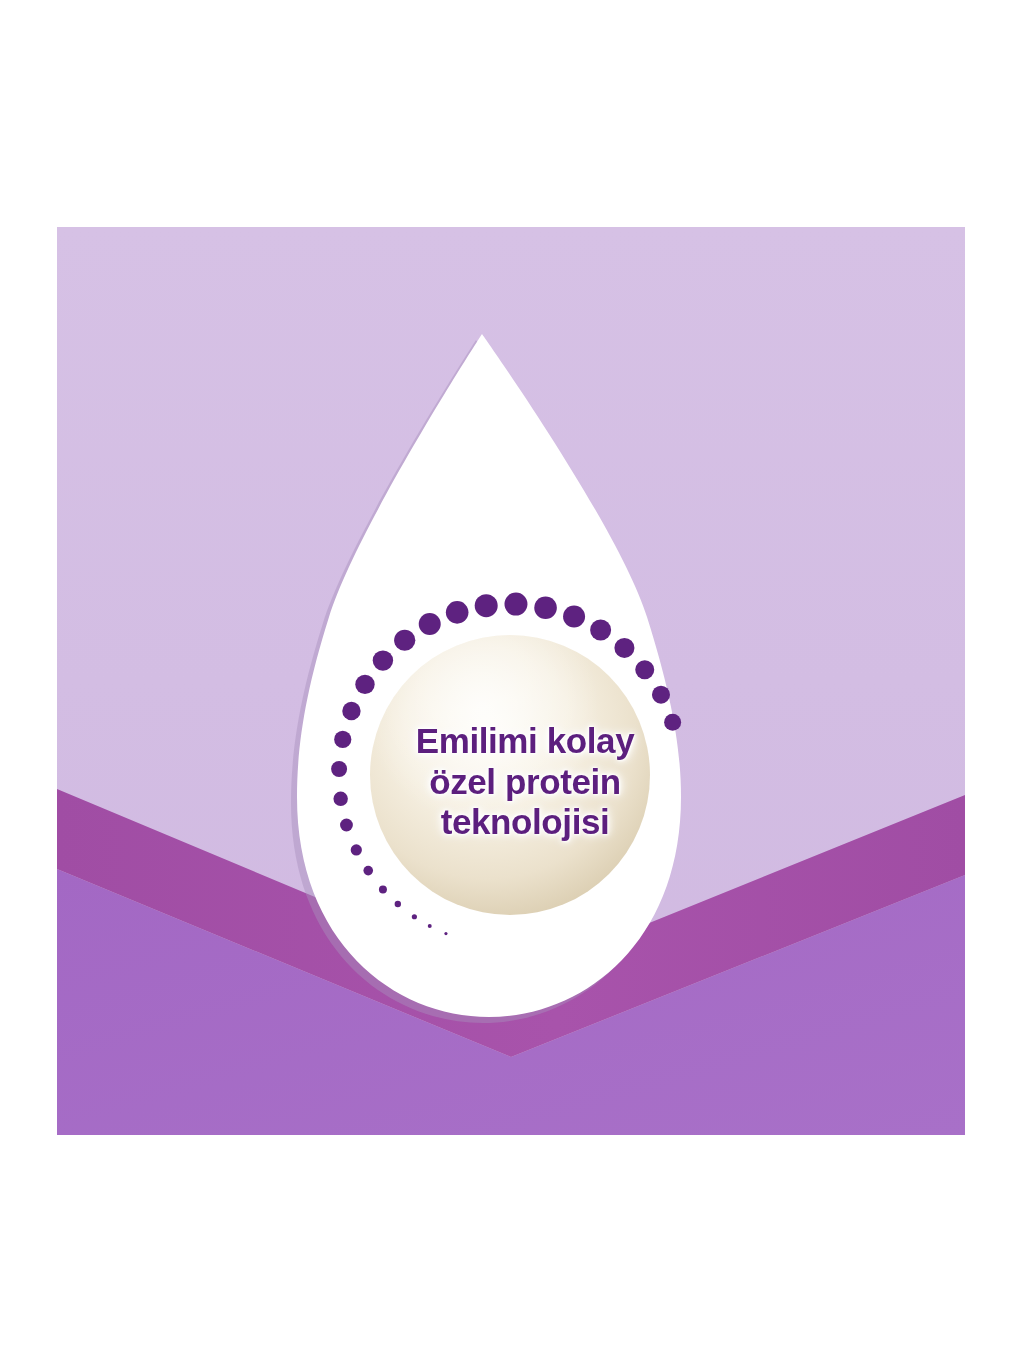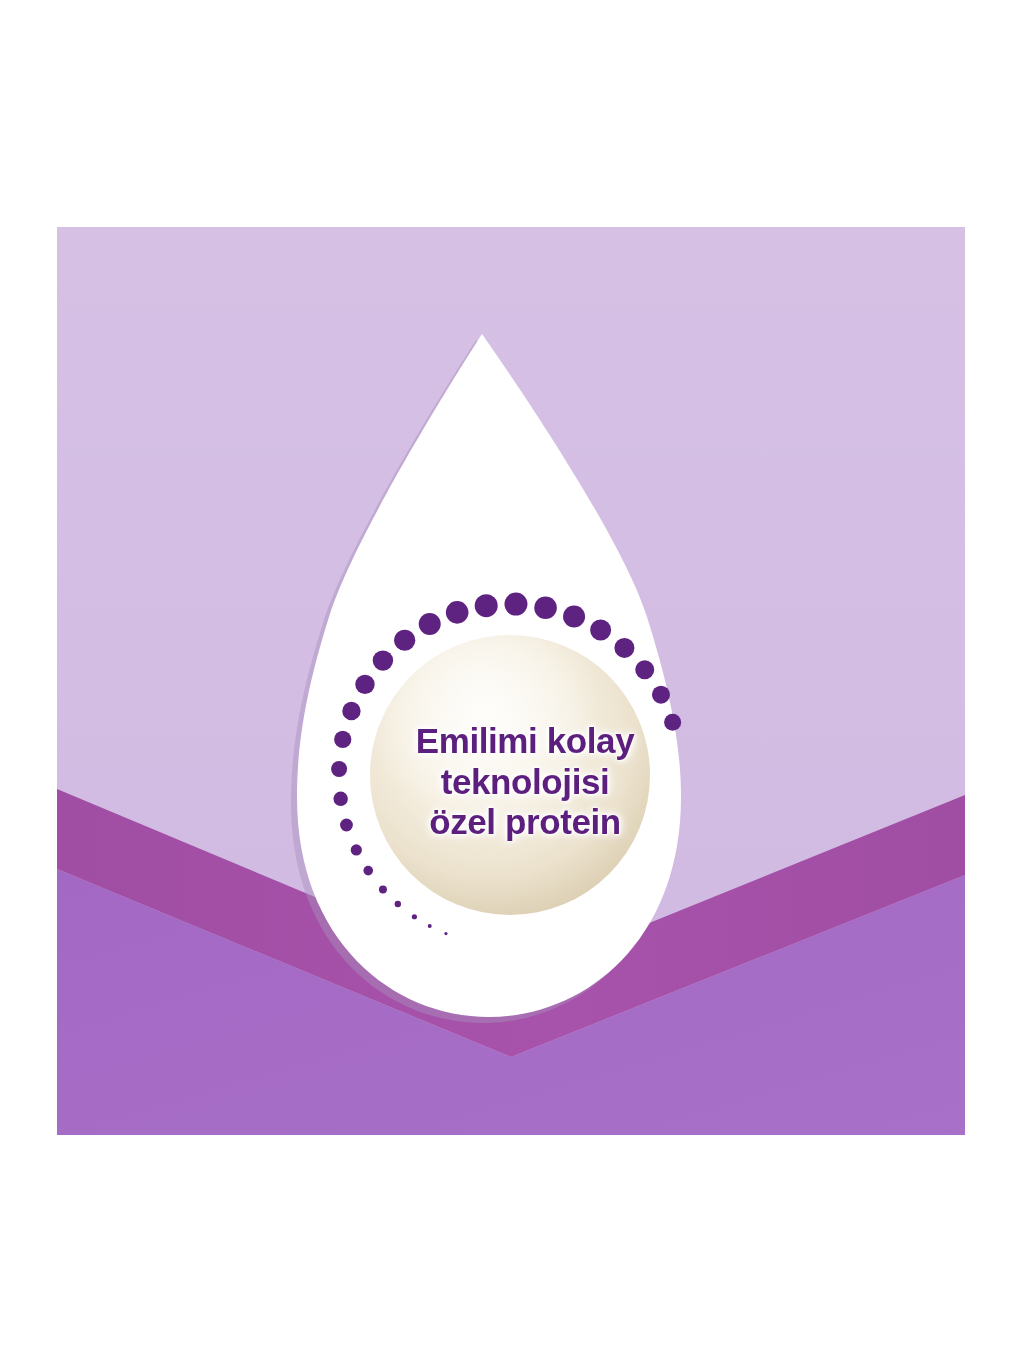--- a/index.html
+++ b/index.html
@@ -162,18 +162,18 @@
           <circle cx="325.92" cy="662.42" r="4"></circle>
           <circle cx="340.81" cy="677.06" r="3.2"></circle>
           <circle cx="357.38" cy="689.77" r="2.6"></circle>
           <circle cx="372.72" cy="698.98" r="2"></circle>
           <circle cx="388.94" cy="706.55" r="1.6"></circle>
         </g>
     </svg>
 
     <div id="caption">
       <span class="ln">Emilimi kolay</span>
+      <span class="ln">özel protein</span>
       <span class="ln">teknolojisi</span>
-      <span class="ln">özel protein</span>
     </div>
 
   </div>
 </div>
 
 </body></html>

